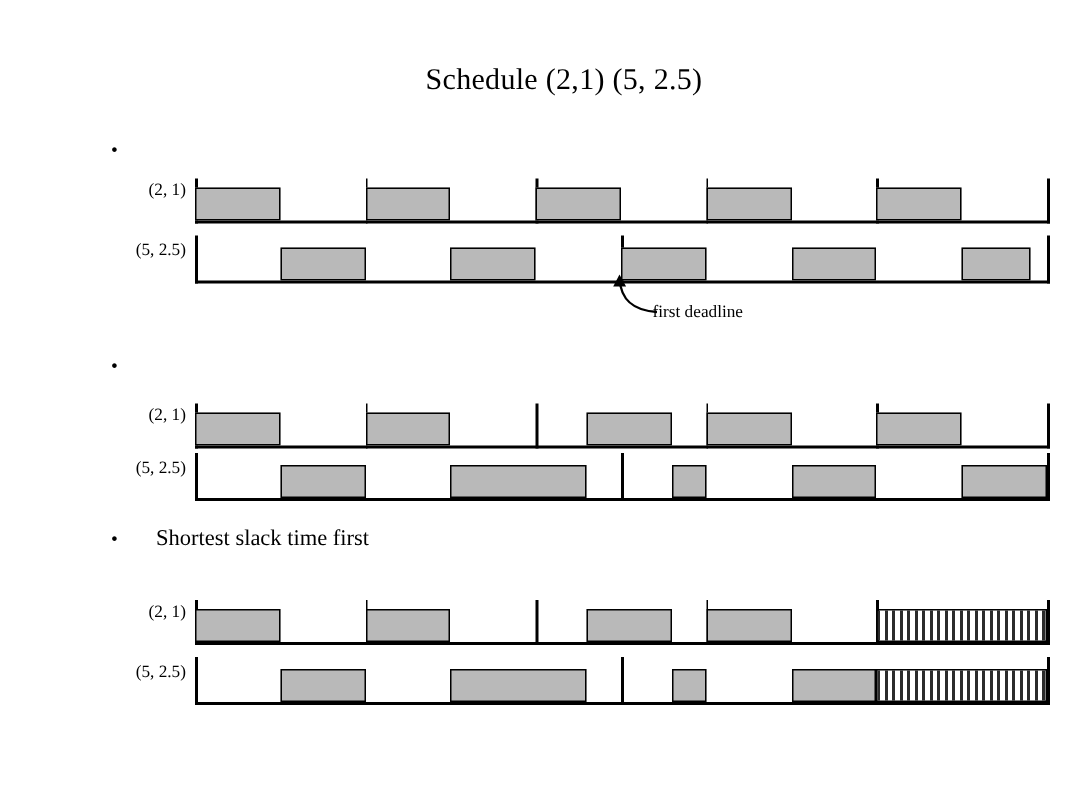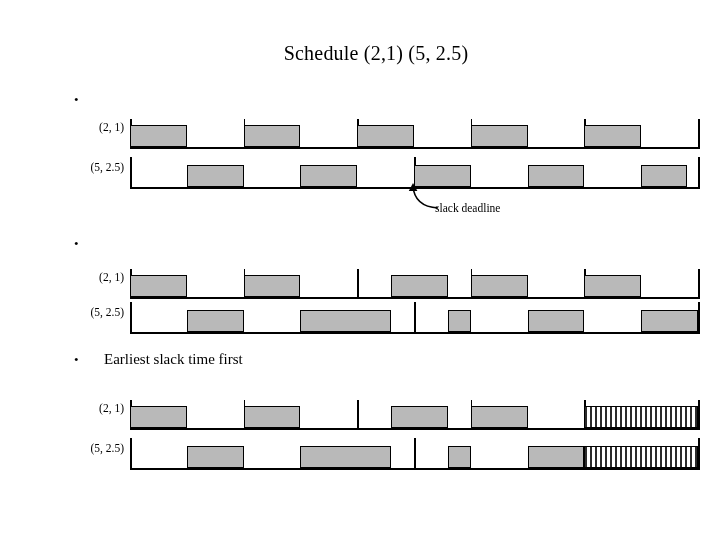--- a/index.html
+++ b/index.html
@@ -138,21 +138,21 @@
       <div class="blk" style="left: 170.4px; width: 56.8px; height: 22px;"></div>
       <div class="blk" style="left: 284px; width: 56.8px; height: 22px;"></div>
       <div class="blk" style="left: 397.6px; width: 56.8px; height: 22px;"></div>
       <div class="blk" style="left: 511.2px; width: 45.44px; height: 22px;"></div>
     </div>
 
   <svg class="annot-arrow" style="left:388px; top:180px;" width="50" height="36" viewBox="0 0 50 36">
     <path d="M 9 6 C 10 20, 18 27, 34 28" stroke="#000000" stroke-width="1.6" fill="none"></path>
     <path d="M 9 3 L 13.4 11 L 4.8 11 Z" fill="#000000"></path>
   </svg>
-  <div class="annot" style="left:419px; top:202px;">slack deadline</div>
+  <div class="annot" style="left:419px; top:202px;">first deadline</div>
 
   <div class="bullet-row" style="left:58px; top:236px;">
     <span class="bullet-dot">•</span>
   </div>
 
   <div class="row" style="left:114px; top:265px; width:570px;">
     <span class="row-label">(2, 1)</span>
     <div class="axis" style="width:570px;"></div>
   <div class="tick" style="left: 0px; bottom: 0px; height: 30px;"></div>
       <div class="tick" style="left: 113.6px; bottom: 0px; height: 30px;"></div>
@@ -175,21 +175,21 @@
       <div class="tick" style="left: 568px; bottom: 0px; height: 32px;"></div>
       <div class="blk" style="left: 56.8px; width: 56.8px; height: 22px;"></div>
       <div class="blk" style="left: 170.4px; width: 90.88px; height: 22px;"></div>
       <div class="blk" style="left: 318.08px; width: 22.72px; height: 22px;"></div>
       <div class="blk" style="left: 397.6px; width: 56.8px; height: 22px;"></div>
       <div class="blk" style="left: 511.2px; width: 56.8px; height: 22px;"></div>
     </div>
 
   <div class="bullet-row" style="left:58px; top:351px;">
     <span class="bullet-dot">•</span>
-    <span class="bullet-text">Earliest slack time first</span>
+    <span class="bullet-text">Shortest slack time first</span>
   </div>
 
   <div class="row" style="left:114px; top:396px; width:570px;">
     <span class="row-label">(2, 1)</span>
     <div class="axis" style="width:570px;"></div>
   <div class="tick" style="left: 0px; bottom: 0px; height: 30px;"></div>
       <div class="tick" style="left: 113.6px; bottom: 0px; height: 30px;"></div>
       <div class="tick" style="left: 227.2px; bottom: 0px; height: 30px;"></div>
       <div class="tick" style="left: 340.8px; bottom: 0px; height: 30px;"></div>
       <div class="tick" style="left: 454.4px; bottom: 0px; height: 30px;"></div>

